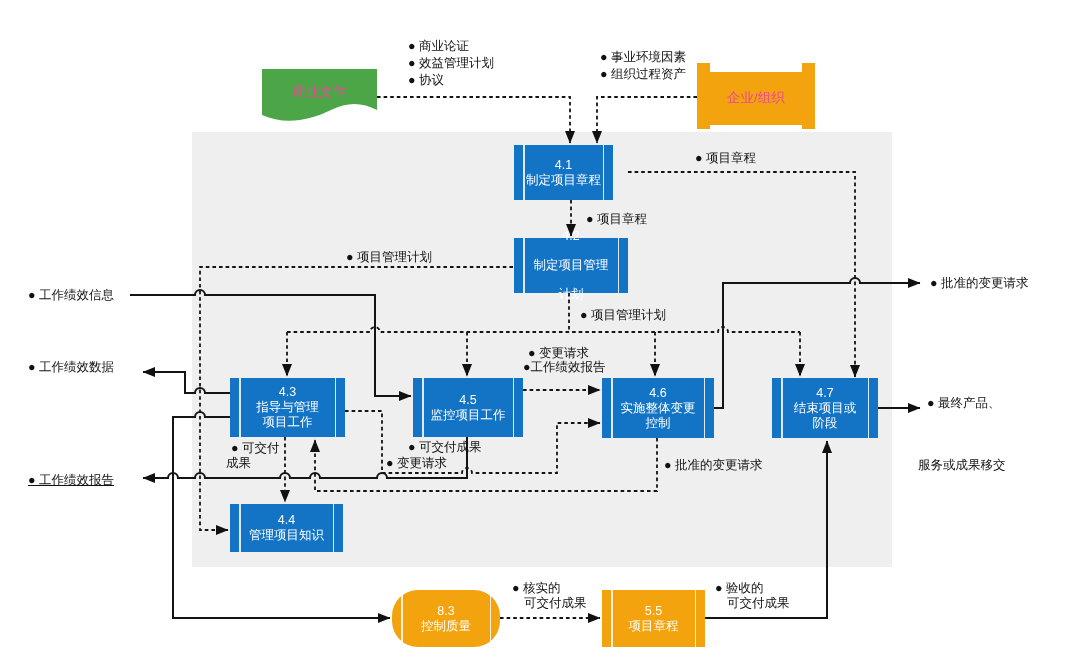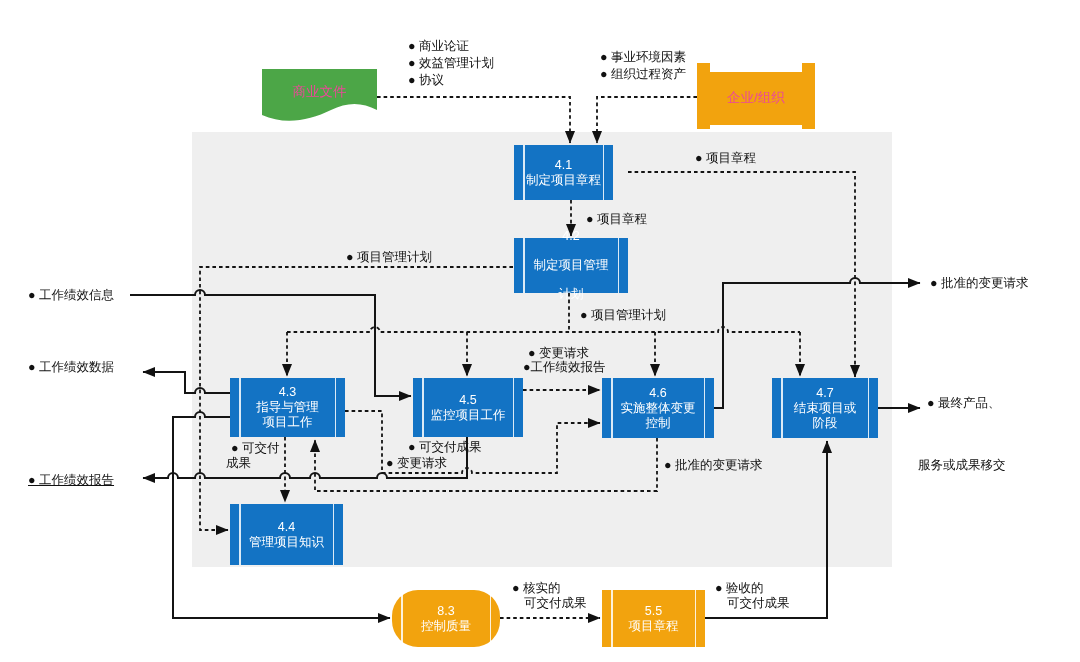--- a/index.html
+++ b/index.html
@@ -103,21 +103,21 @@
   <div class="pbox" style="left:602px;top:378px;width:112px;height:60px;">
     <div class="bline">4.6</div>
     <div class="bline">实施整体变更</div>
     <div class="bline">控制</div>
   </div>
   <div class="pbox" style="left:772px;top:378px;width:106px;height:60px;">
     <div class="bline">4.7</div>
     <div class="bline">结束项目或</div>
     <div class="bline">阶段</div>
   </div>
-  <div class="pbox" style="left:230px;top:504px;width:113px;height:61px;">
+  <div class="pbox" style="left:230px;top:504px;width:113px;height:48px;">
     <div class="bline">4.4</div>
     <div class="bline">管理项目知识</div>
   </div>
   <div class="pbox orange" style="left:392px;top:590px;width:108px;height:57px;border-radius:26px;">
     <div class="bline">8.3</div>
     <div class="bline">控制质量</div>
   </div>
   <div class="pbox orange" style="left:602px;top:590px;width:103px;height:57px;">
     <div class="bline">5.5</div>
     <div class="bline">项目章程</div>

